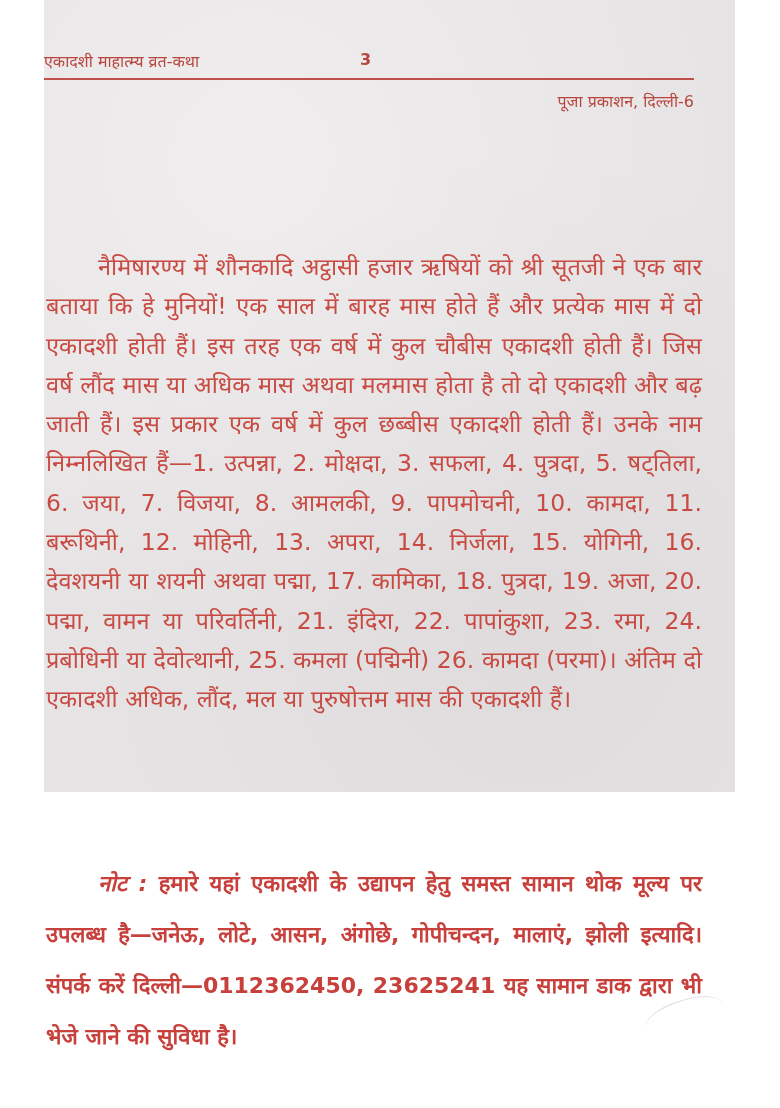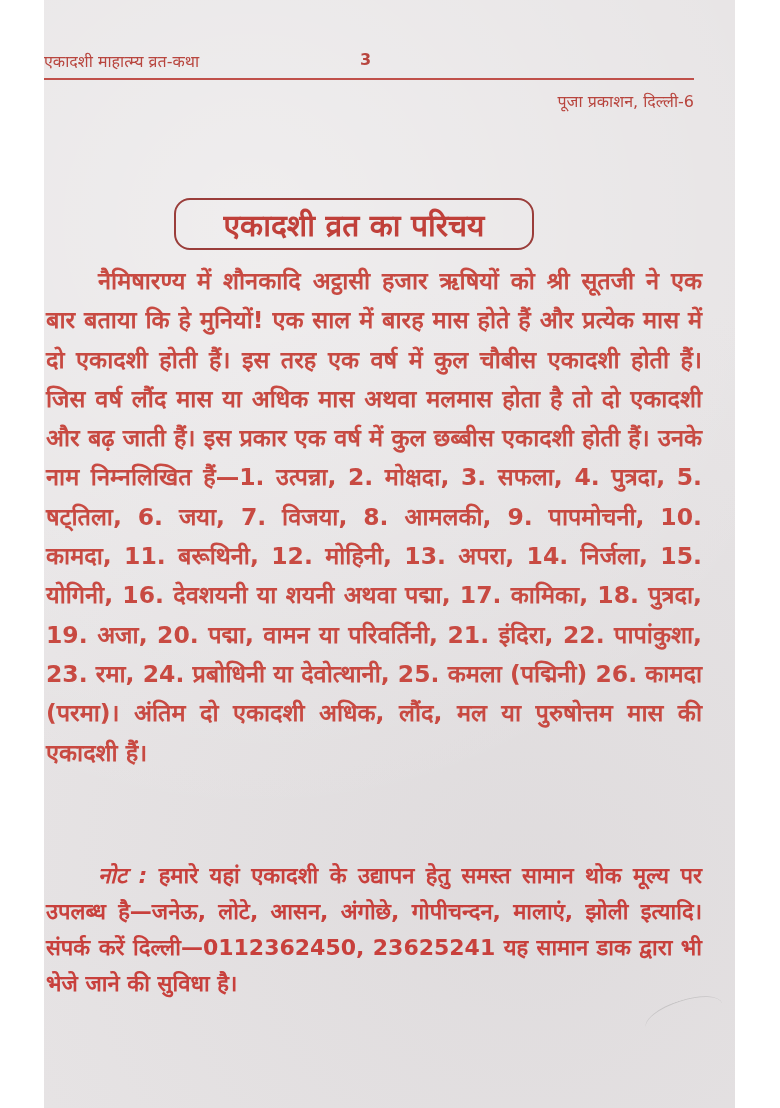--- a/index.html
+++ b/index.html
@@ -11,21 +11,21 @@
       width: 780px;
       height: 1108px;
       position: relative;
       overflow: hidden;
     }
     .page {
       position: absolute;
       left: 44px;
       top: 0;
       width: 691px;
-      height: 1108px;
+      height: 792px;
       background: #e7e4e5;
       background-image:
         radial-gradient(circle at 30% 20%, rgba(255,255,255,0.35), rgba(255,255,255,0) 60%),
         radial-gradient(circle at 70% 80%, rgba(200,195,198,0.25), rgba(255,255,255,0) 60%);
       font-family: "DejaVu Sans", sans-serif;
       color: #c8453f;
     }
     .running-head {
       position: absolute;
       left: 0;
@@ -68,39 +68,38 @@
       align-items: center;
       justify-content: center;
       font-size: 30px;
       font-weight: bold;
       color: #c0403a;
       box-sizing: border-box;
     }
     .body-text {
       position: absolute;
       left: 2px;
-      top: 262px;
+      top: 248px;
       width: 656px;
       font-size: 23.5px;
       line-height: 39.3px;
       text-align: justify;
       color: #c84a42;
-      font-weight: bold;
     }
     .body-text p {
       margin: 0;
       text-indent: 52px;
     }
     .note {
       position: absolute;
       left: 2px;
       top: 858px;
       width: 656px;
       font-size: 22px;
-      line-height: 36px;
+      line-height: 51px;
       text-align: justify;
       font-weight: bold;
       color: #c8403c;
     }
     .note p { margin: 0; text-indent: 52px; }
     .note .note-label { font-style: italic; }
     .scratch {
       position: absolute;
       left: 600px;
       top: 1000px;
@@ -117,23 +116,20 @@
 <div class="page">
   <div class="running-head">
     <span class="left">एकादशी माहात्म्य व्रत-कथा</span>
     <span class="center">3</span>
     <span class="right">पूजा प्रकाशन, दिल्ली-6</span>
   </div>
   <div class="head-rule"></div>
 
   <div class="bleed"></div>
 
-  <div class="title-box">
-    <span>एकादशी व्रत का परिचय</span>
-  </div>
 
   <div class="body-text">
     <p>नैमिषारण्य में शौनकादि अट्ठासी हजार ऋषियों को श्री सूतजी ने एक बार बताया कि हे मुनियों! एक साल में बारह मास होते हैं और प्रत्येक मास में दो एकादशी होती हैं। इस तरह एक वर्ष में कुल चौबीस एकादशी होती हैं। जिस वर्ष लौंद मास या अधिक मास अथवा मलमास होता है तो दो एकादशी और बढ़ जाती हैं। इस प्रकार एक वर्ष में कुल छब्बीस एकादशी होती हैं। उनके नाम निम्नलिखित हैं—1. उत्पन्ना, 2. मोक्षदा, 3. सफला, 4. पुत्रदा, 5. षट्तिला, 6. जया, 7. विजया, 8. आमलकी, 9. पापमोचनी, 10. कामदा, 11. बरूथिनी, 12. मोहिनी, 13. अपरा, 14. निर्जला, 15. योगिनी, 16. देवशयनी या शयनी अथवा पद्मा, 17. कामिका, 18. पुत्रदा, 19. अजा, 20. पद्मा, वामन या परिवर्तिनी, 21. इंदिरा, 22. पापांकुशा, 23. रमा, 24. प्रबोधिनी या देवोत्थानी, 25. कमला (पद्मिनी) 26. कामदा (परमा)। अंतिम दो एकादशी अधिक, लौंद, मल या पुरुषोत्तम मास की एकादशी हैं।</p>
   </div>
 
   <div class="note">
     <p><span class="note-label">नोट :</span><span> हमारे यहां एकादशी के उद्यापन हेतु समस्त सामान थोक मूल्य पर उपलब्ध है—जनेऊ, लोटे, आसन, अंगोछे, गोपीचन्दन, मालाएं, झोली इत्यादि। संपर्क करें दिल्ली—0112362450, 23625241 यह सामान डाक द्वारा भी भेजे जाने की सुविधा है।</span></p>
   </div>
 
   <div class="scratch"></div>

